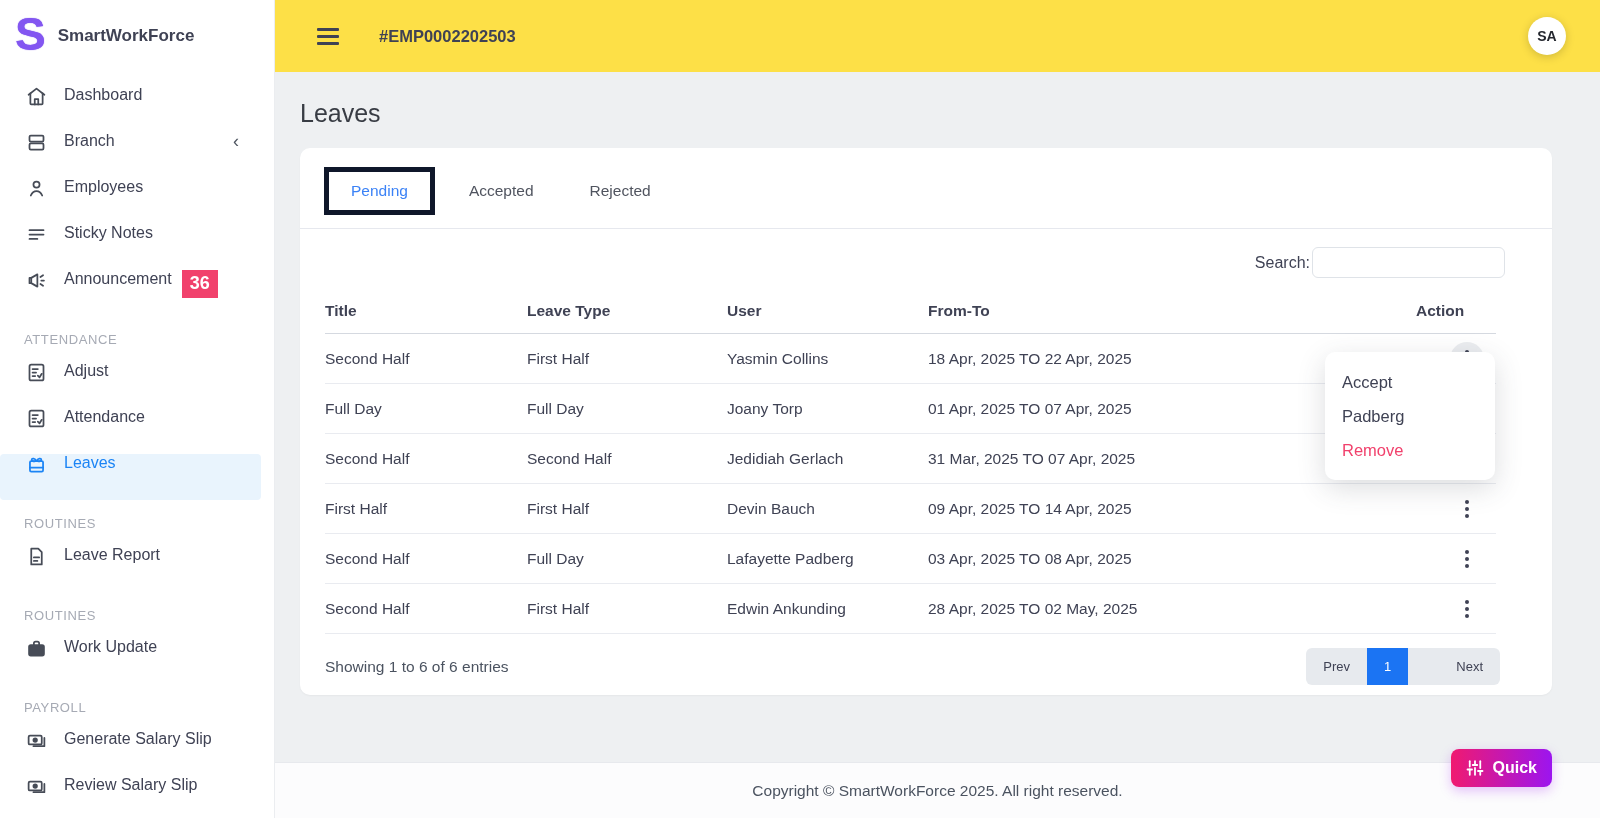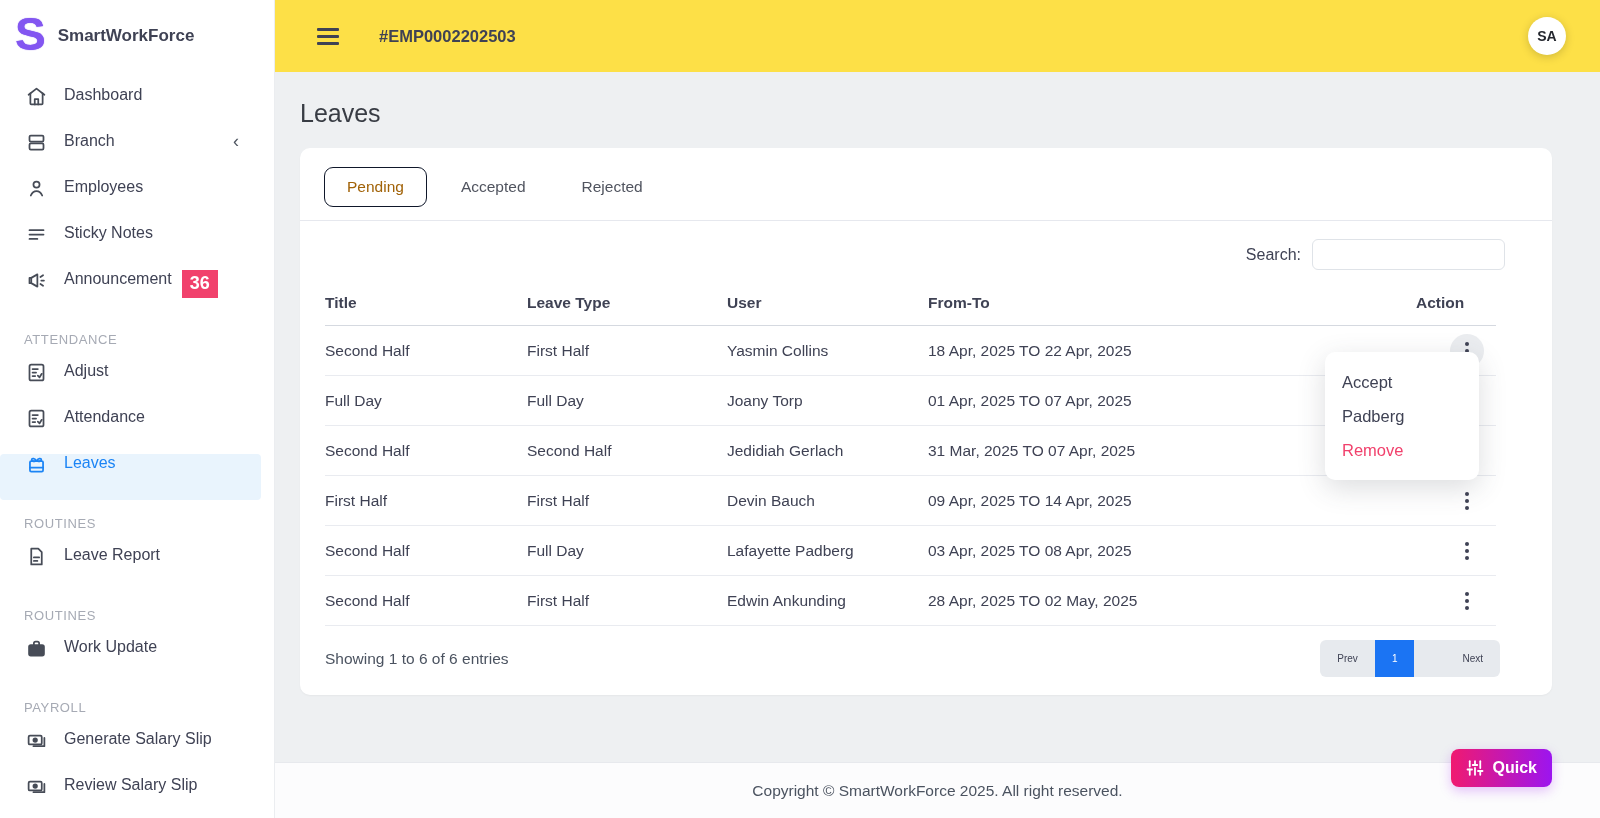--- a/index.html
+++ b/index.html
@@ -65,26 +65,26 @@
   .page-title { font-size: 25px; font-weight: 500; color: #383c44; margin: 27px 0 0 25px; }
 
   .card {
     position: absolute; left: 25px; top: 76px; width: 1252px; height: 547px;
     background: #ffffff; border-radius: 10px;
     box-shadow: 0 1px 2px rgba(0,0,0,0.04);
   }
   .tabs-bar { padding: 19px 24px 0 24px; border-bottom: 1px solid #e6e8ee; display: flex; align-items: center; }
   .tab { font-size: 15.5px; color: #50545f; padding: 10px 22px; margin-bottom: 13px; cursor: pointer; }
   .tab.active {
-    color: #a16207; border: 1px solid #0f172a; border-radius: 9px;
+    color: #3b82f6; border: 5px solid #0f172a; border-radius: 0;
   }
   .tab + .tab { margin-left: 12px; }
 
   .search-row { display: flex; justify-content: flex-end; align-items: center; margin: 18px 47px 0 0; }
-  .search-row label { font-size: 16px; color: #3f4254; margin-right: 11px; }
+  .search-row label { font-size: 16px; color: #3f4254; margin-right: 2px; }
   .search-input {
     width: 193px; height: 31px; border: 1px solid #dfe3e8; border-radius: 6px;
     font-size: 14px; padding: 0 8px; outline: none; font-family: inherit; color: #3f4254;
   }
 
   table.leaves { border-collapse: collapse; margin: 16px 56px 0 25px; width: 1171px; table-layout: fixed; }
   table.leaves th {
     text-align: left; font-size: 15.5px; font-weight: 700; color: #3f4254;
     padding: 8px 0 13px 0; border-bottom: 1px solid #d5d9e0;
   }
@@ -100,29 +100,29 @@
     display: flex; flex-direction: column; align-items: center; justify-content: center;
     gap: 3px; cursor: pointer;
   }
   .kebab.open { background: #ebedf0; }
   .kebab i { width: 4px; height: 4px; border-radius: 50%; background: #3f4254; }
 
   .card-foot { display: flex; align-items: center; justify-content: space-between; margin: 14px 52px 0 25px; }
   .showing { font-size: 15.5px; color: #4b5360; }
   .pager { display: flex; }
   .page-btn {
-    font-size: 10px; color: #3f4254; background: #e7eaee; padding: 0 17px;
+    font-size: 13px; color: #3f4254; background: #e7eaee; padding: 0 17px;
     height: 37px; display: flex; align-items: center; cursor: pointer;
   }
   .page-btn.prev { border-radius: 6px 0 0 6px; }
   .page-btn.next { border-radius: 0 6px 6px 0; padding-left: 48px; }
   .page-btn.current { background: #1b74f3; color: #ffffff; }
 
   .dropdown {
-    position: absolute; left: 1025px; top: 204px; width: 154px;
+    position: absolute; left: 1025px; top: 204px; width: 170px;
     background: #ffffff; border-radius: 10px; padding: 13px 0;
     box-shadow: 0 8px 28px rgba(60,65,80,0.18); z-index: 15;
   }
   .dropdown-item { font-size: 16.5px; color: #3f4254; padding: 6px 17px; line-height: 22px; cursor: pointer; }
   .dropdown-item.danger { color: #f1416c; }
 
   
   .footer {
     position: absolute; left: 275px; right: 0; bottom: 0; height: 56px;
     background: #fcfcfd; border-top: 1px solid #e7e9ed;

